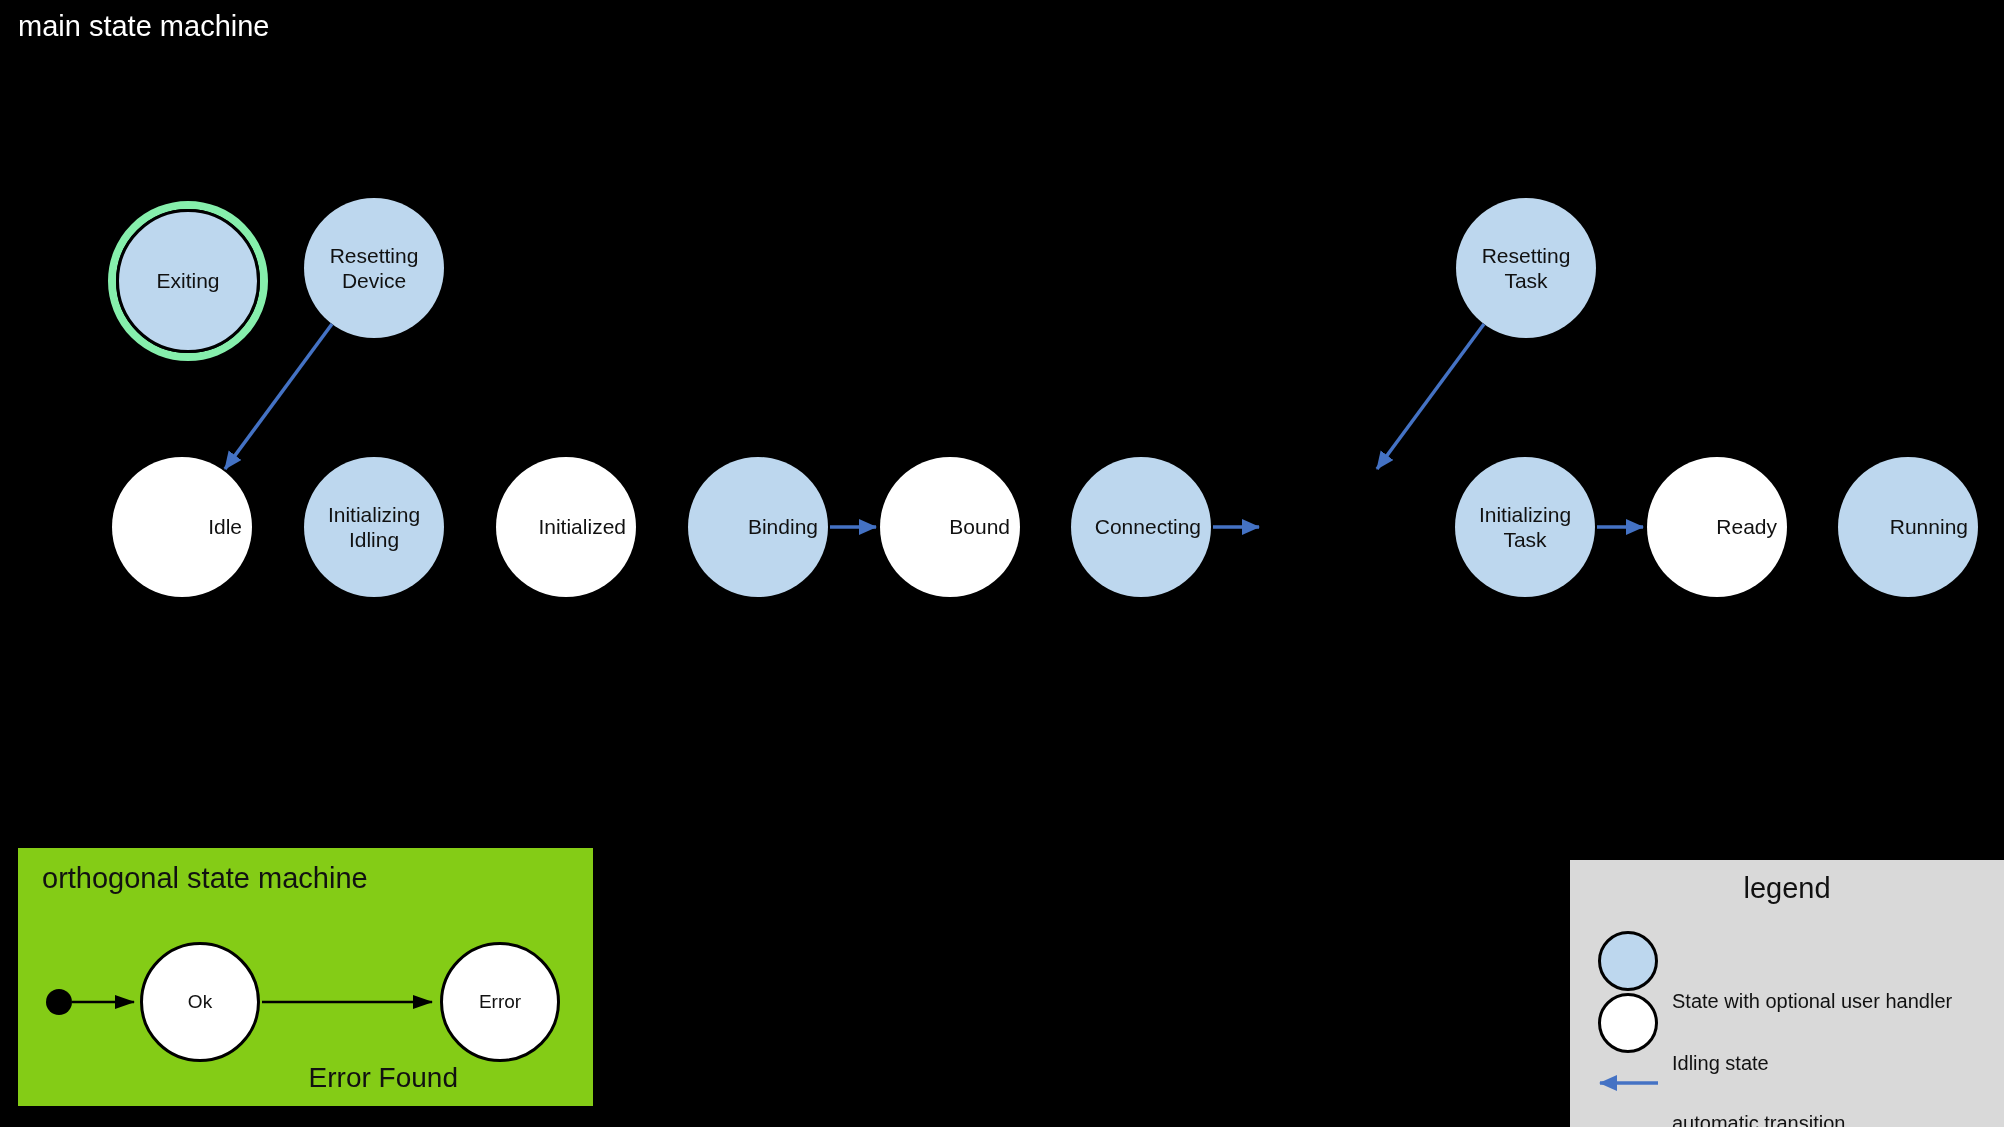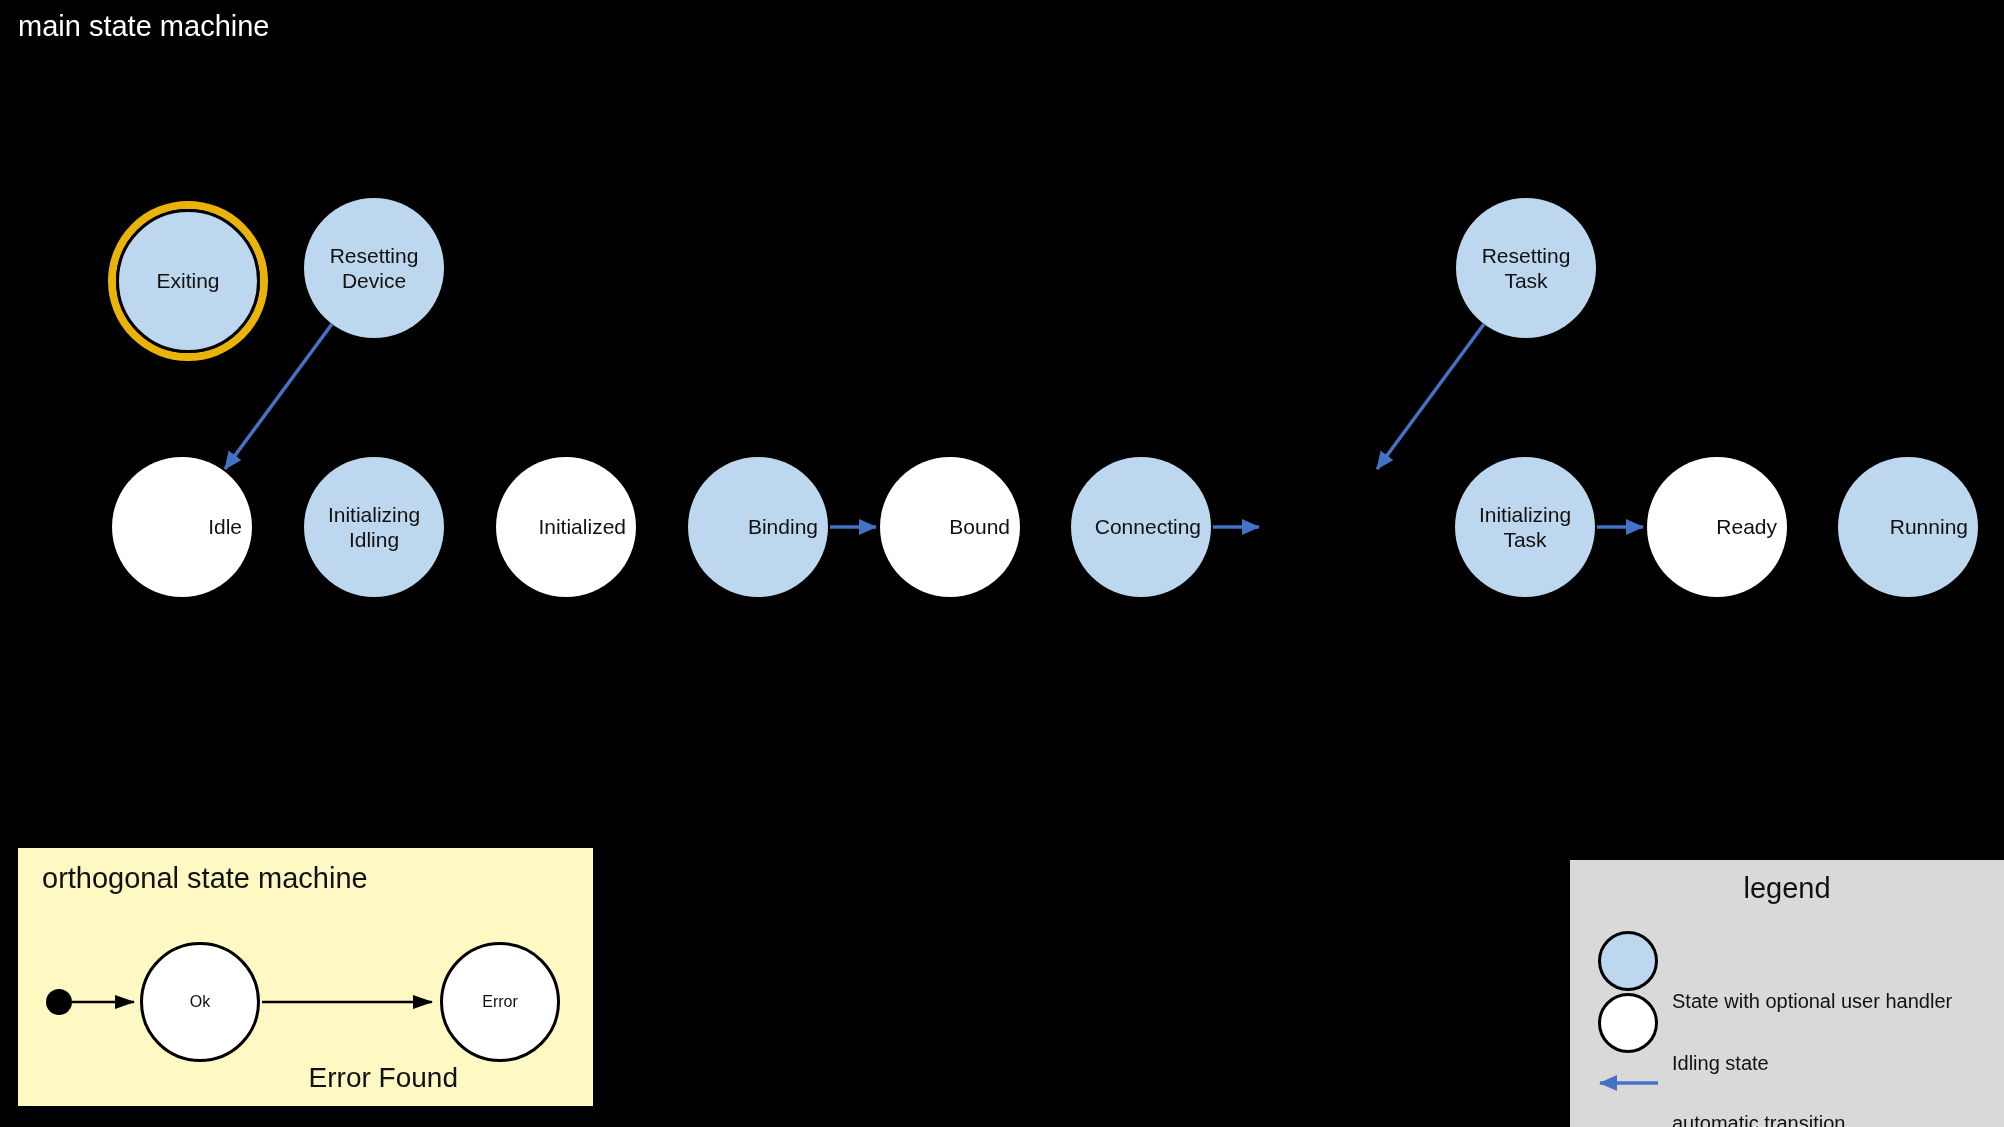--- a/index.html
+++ b/index.html
@@ -25,46 +25,46 @@
   .state{
     position:absolute;width:140px;height:140px;border-radius:50%;
     display:flex;align-items:center;justify-content:flex-end;text-align:center;
     color:var(--ink);font-size:21px;line-height:1.2;
     padding:0 10px;box-sizing:border-box;
   }
   .state.blue{background:var(--state-handler-fill);}
   .state.white{background:var(--idle-fill);}
   .final-ring{
     position:absolute;width:144px;height:144px;border-radius:50%;
-    border:8px solid #eab308;box-sizing:content-box;
+    border:8px solid #86efac;box-sizing:content-box;
   }
   .final-inner{
     width:100%;height:100%;border-radius:50%;box-sizing:border-box;
     border:3px solid #000000;background:var(--state-handler-fill);
     display:flex;align-items:center;justify-content:center;text-align:center;
     color:var(--ink);font-size:21px;line-height:1.2;
   }
   
   .overlay{position:absolute;left:0;top:0;z-index:6;pointer-events:none;}
   .overlay line.blue{stroke:var(--transition-blue);stroke-width:3.5;}
   .overlay line.black{stroke:#000000;stroke-width:2.5;}
   
   .ortho-box{
     position:absolute;left:18px;top:848px;width:575px;height:258px;
-    background:#fef9c3;
+    background:#84cc16;
   }
   .ortho-title{
     position:absolute;left:24px;top:14px;
     color:var(--ink);font-size:29px;line-height:32px;
   }
   .ortho-state{
     position:absolute;width:120px;height:120px;border-radius:50%;
     background:#ffffff;border:3px solid #000000;box-sizing:border-box;
     display:flex;align-items:center;justify-content:center;
-    color:var(--ink);font-size:16px;
+    color:var(--ink);font-size:19px;
   }
   .initial-dot{
     position:absolute;width:26px;height:26px;border-radius:50%;background:#000000;
   }
   .edge-label{
     position:absolute;left:238px;top:166px;width:220px;text-align:right;
     color:var(--ink);font-size:28px;margin-top:48px;
   }
   
   .legend-box{

